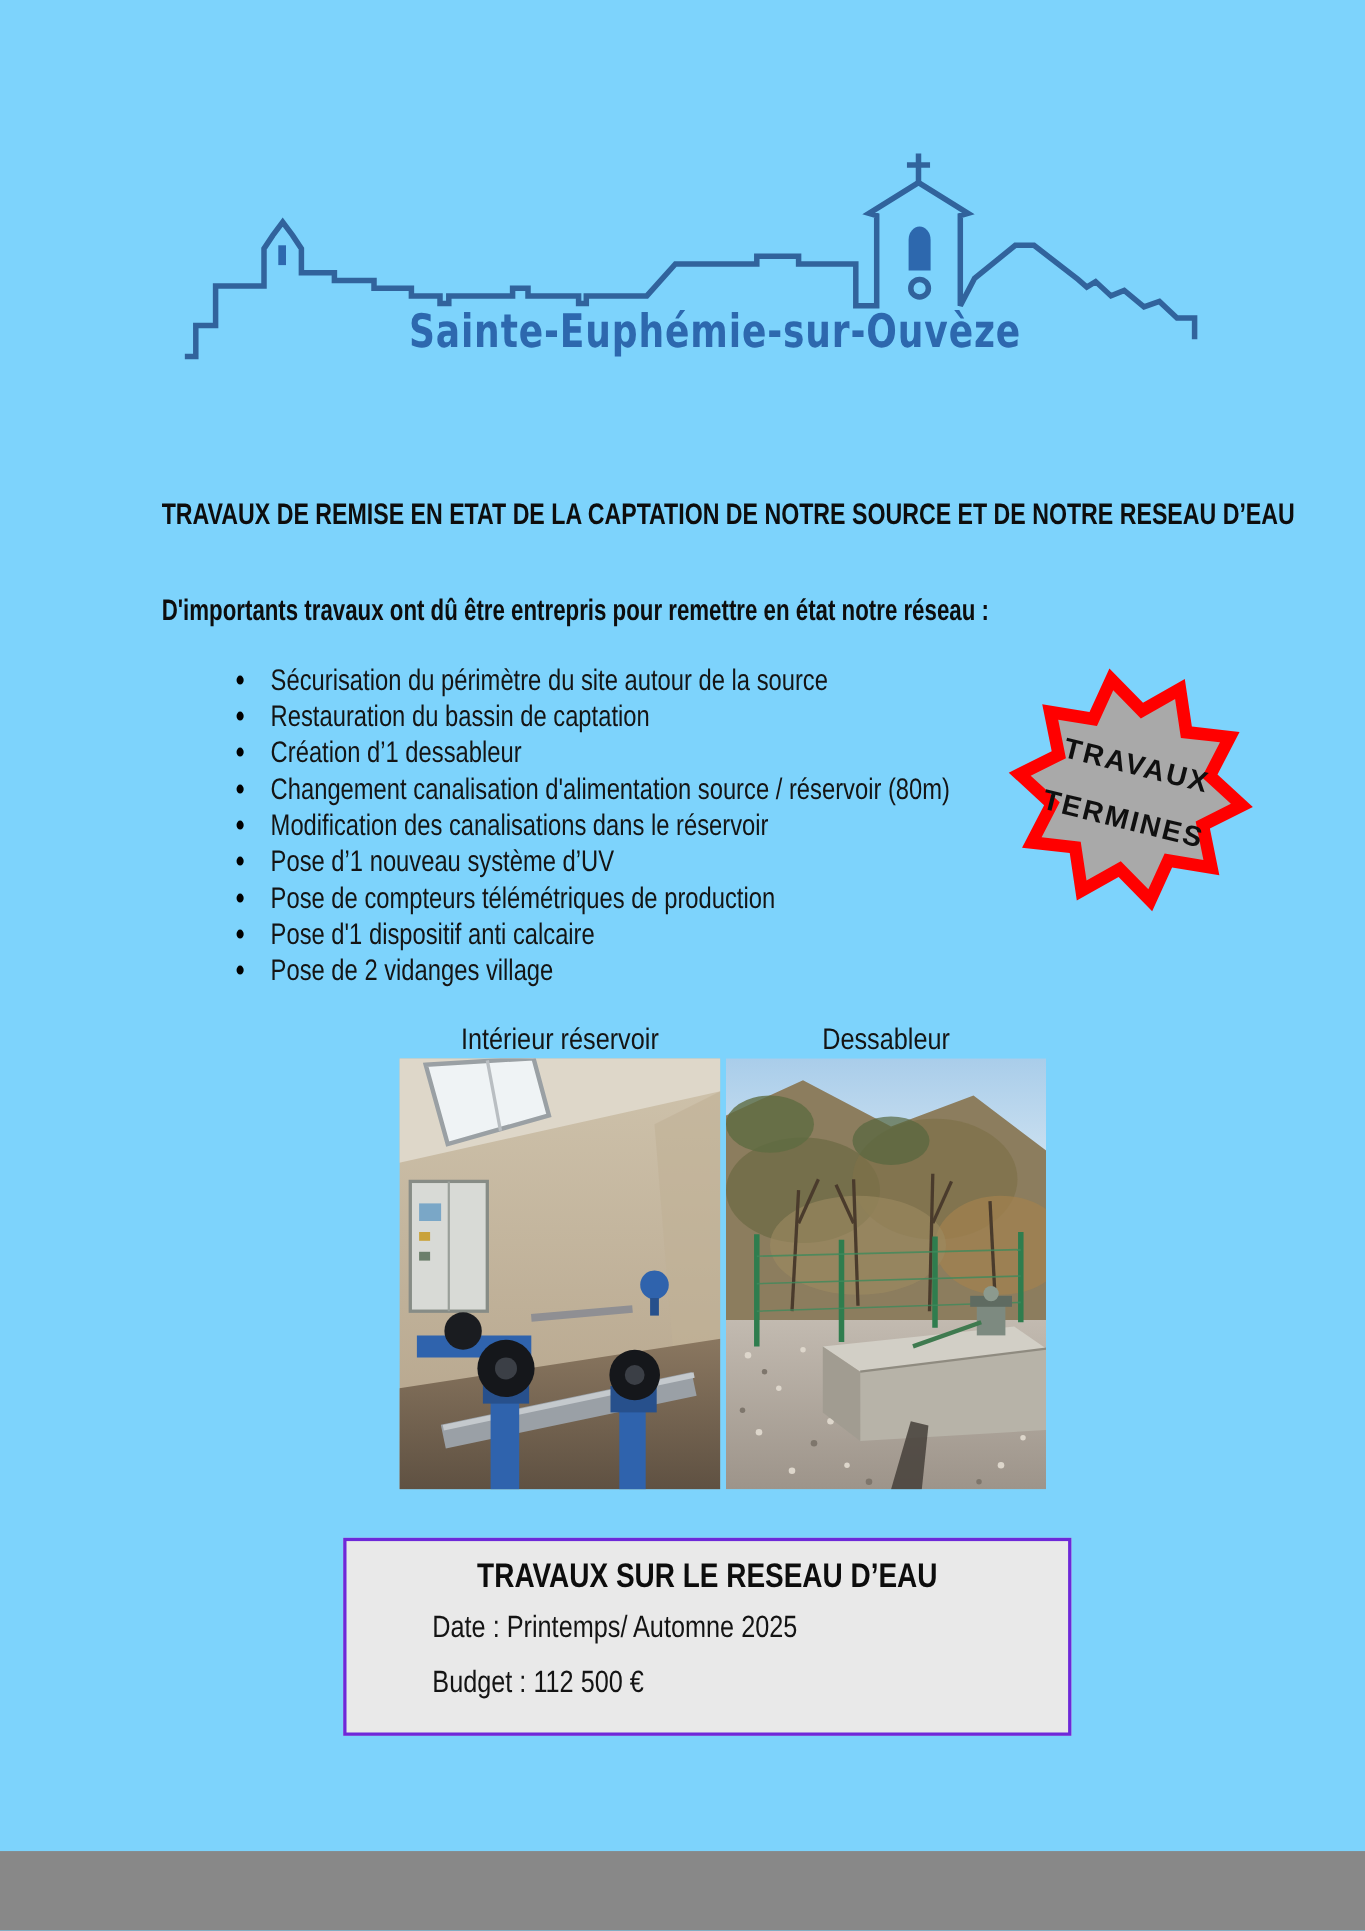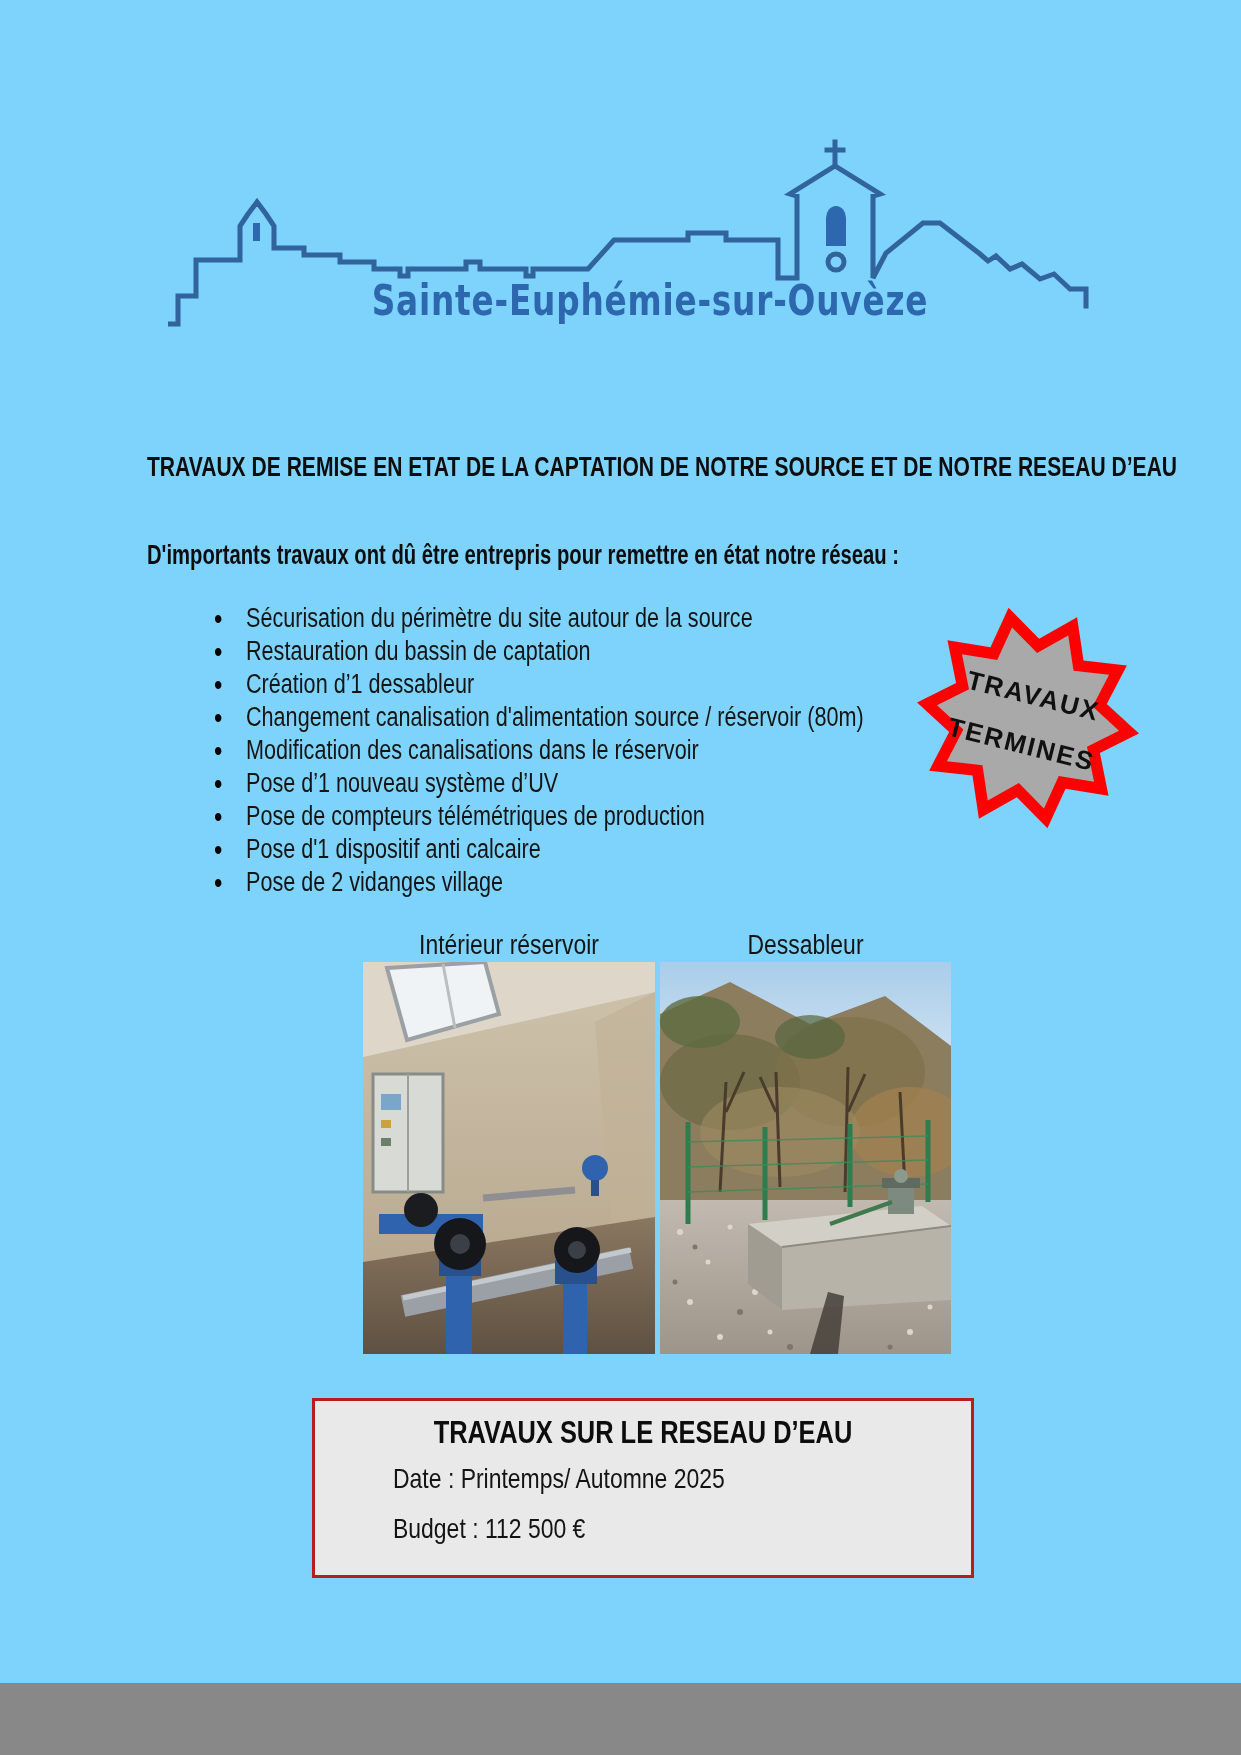--- a/index.html
+++ b/index.html
@@ -49,21 +49,21 @@
   }
   .caption.left{left:363px;width:292px;}
   .caption.right{left:660px;width:291px;}
   .photo{position:absolute;top:962px;height:392px;overflow:hidden;}
   .photo.left{left:363px;width:292px;}
   .photo.right{left:660px;width:291px;}
   .photo svg{display:block;}
   
   .summary-box{
     position:absolute;left:312px;top:1398px;width:662px;height:180px;
-    background:#e9e9e9;border:3px solid #b91c1c;box-sizing:border-box;
+    background:#e9e9e9;border:3px solid #6d28d9;box-sizing:border-box;
   }
   .summary-title{
     margin-top:14px;text-align:center;font-size:31px;font-weight:bold;color:#0d0d0d;
     transform:scaleX(0.82);transform-origin:center;white-space:nowrap;
   }
   .summary-line{
     position:absolute;left:78px;font-size:28px;color:#141414;white-space:nowrap;
     transform:scaleX(0.82);transform-origin:left center;
   }
   .summary-date{top:62px;}

